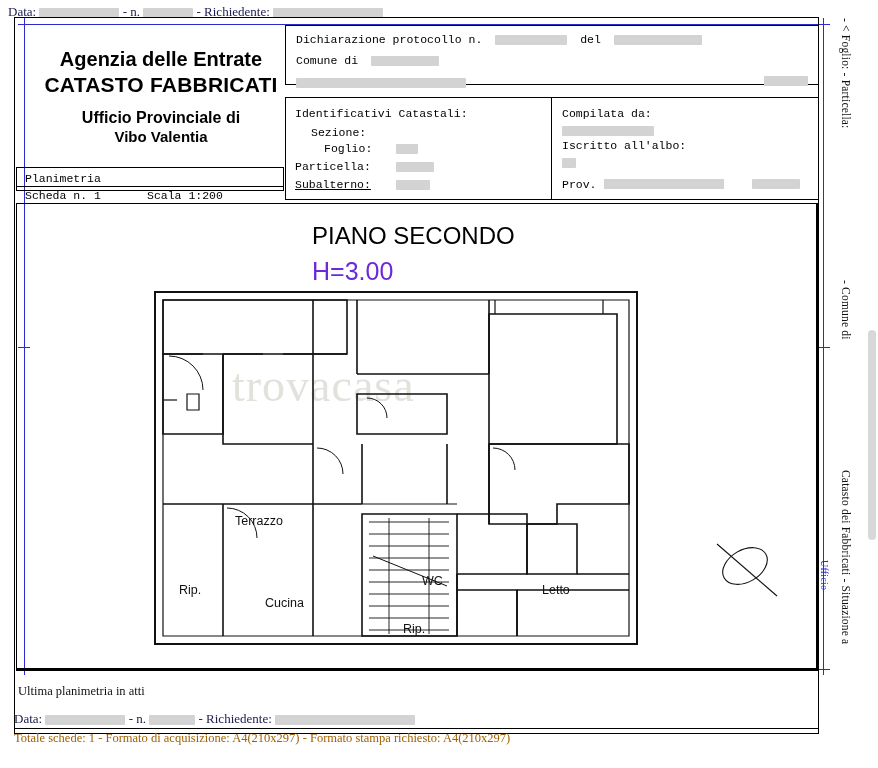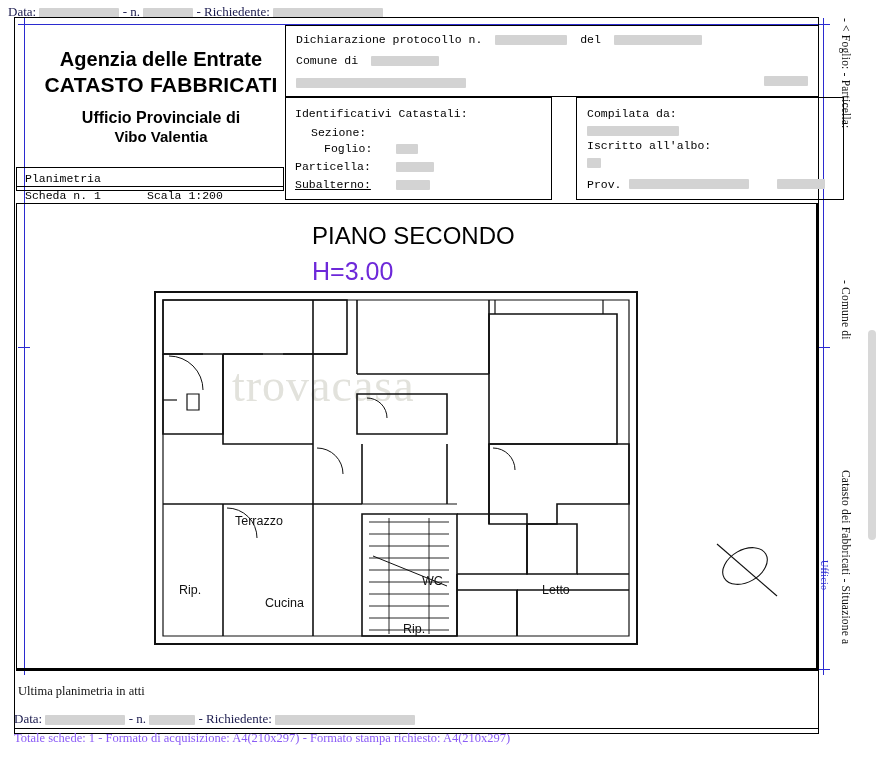--- a/index.html
+++ b/index.html
@@ -77,21 +77,21 @@
   .agency .l2 { font-size: 21px; font-weight: bold; letter-spacing: .2px; margin-bottom: 12px;}
   .agency .l3 { font-size: 16px; font-weight: bold; margin-bottom: 1px;}
   .agency .l4 { font-size: 15px; font-weight: bold; }
 
   
   .decl-box {
     position: absolute;
     left: 285px;
     top: 25px;
     width: 534px;
-    height: 72px;
+    height: 60px;
     border: 1px solid #000;
     box-sizing: border-box;
     font-family: "Liberation Mono", monospace;
     font-size: 11.5px;
   }
   .decl-line1 { position: absolute; left: 10px; top: 7px; white-space: nowrap;}
   .decl-line2 { position: absolute; left: 10px; top: 28px; white-space: nowrap;}
   .decl-row3   { position: absolute; left: 10px; top: 50px; }
   .decl-right  { position: absolute; right: 10px; top: 48px; }
 
@@ -102,21 +102,21 @@
     top: 97px;
     width: 267px;
     height: 103px;
     border: 1px solid #000;
     box-sizing: border-box;
     font-family: "Liberation Mono", monospace;
     font-size: 11.5px;
   }
   .comp-box {
     position: absolute;
-    left: 576px;
+    left: 551px;
     top: 97px;
     width: 268px;
     height: 103px;
     border: 1px solid #000;
     box-sizing: border-box;
     font-family: "Liberation Mono", monospace;
     font-size: 11.5px;
   }
   .kv { position: absolute; white-space: nowrap; }
 
@@ -190,21 +190,21 @@
     position: absolute; left: 18px; top: 684px;
     font-family: "Liberation Serif", serif; font-size: 12.5px; color: #111;
   }
   .bottom-data {
     position: absolute; left: 14px; top: 711px;
     font-family: "Liberation Serif", serif; font-size: 13px; color: #1a1a4d;
     white-space: nowrap;
   }
   .totale {
     position: absolute; left: 14px; top: 731px;
-    font-family: "Liberation Serif", serif; font-size: 12.5px; color: #8b5cf6;
+    font-family: "Liberation Serif", serif; font-size: 12.5px; color: #a16207;
     white-space: nowrap;
   }
   .bottom-rule {
     position: absolute; left: 14px; top: 728px; width: 805px;
     border-top: 1px solid #000;
   }
 
   
   .vtext {
     position: absolute;

